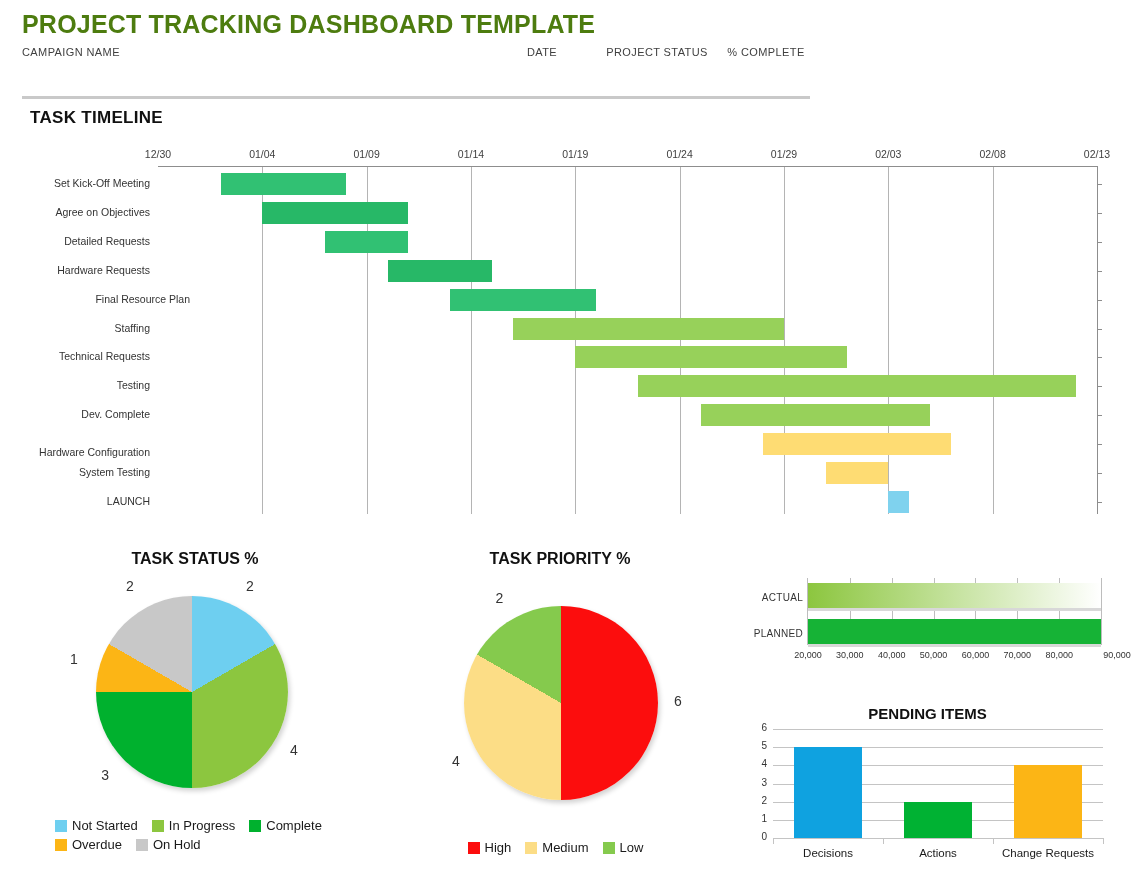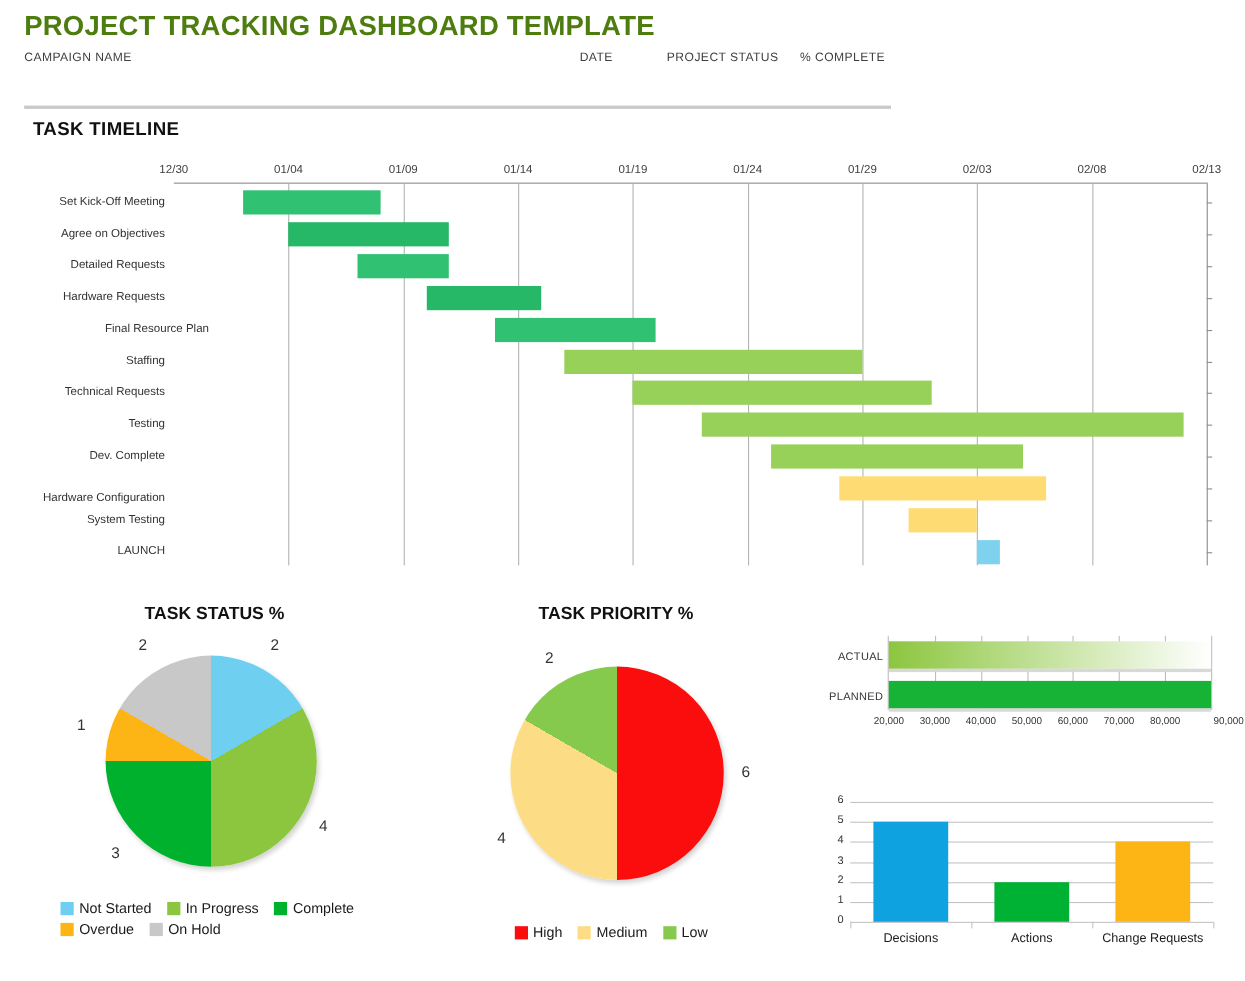--- a/index.html
+++ b/index.html
@@ -189,20 +189,21 @@
       <div class="bud-tick" style="left: 63px;">20,000</div>
       <div class="bud-tick" style="left: 104.857px;">30,000</div>
       <div class="bud-tick" style="left: 146.714px;">40,000</div>
       <div class="bud-tick" style="left: 188.571px;">50,000</div>
       <div class="bud-tick" style="left: 230.429px;">60,000</div>
       <div class="bud-tick" style="left: 272.286px;">70,000</div>
       <div class="bud-tick" style="left: 314.143px;">80,000</div>
       <div class="bud-tick" style="left: 356px; margin-left: 16px;">90,000</div>
     </div>
 
+  <div class="sec-title" id="title-pending">PENDING ITEMS</div>
   <div class="pend-area" id="pend-area">
       <div class="pend-plot">
         <div class="pend-hline" style="top: 109px;"></div>
         <div class="pend-ylbl" style="top: 109px;">0</div>
         <div class="pend-hline" style="top: 90.8333px;"></div>
         <div class="pend-ylbl" style="top: 90.8333px;">1</div>
         <div class="pend-hline" style="top: 72.6667px;"></div>
         <div class="pend-ylbl" style="top: 72.6667px;">2</div>
         <div class="pend-hline" style="top: 54.5px;"></div>
         <div class="pend-ylbl" style="top: 54.5px;">3</div>

